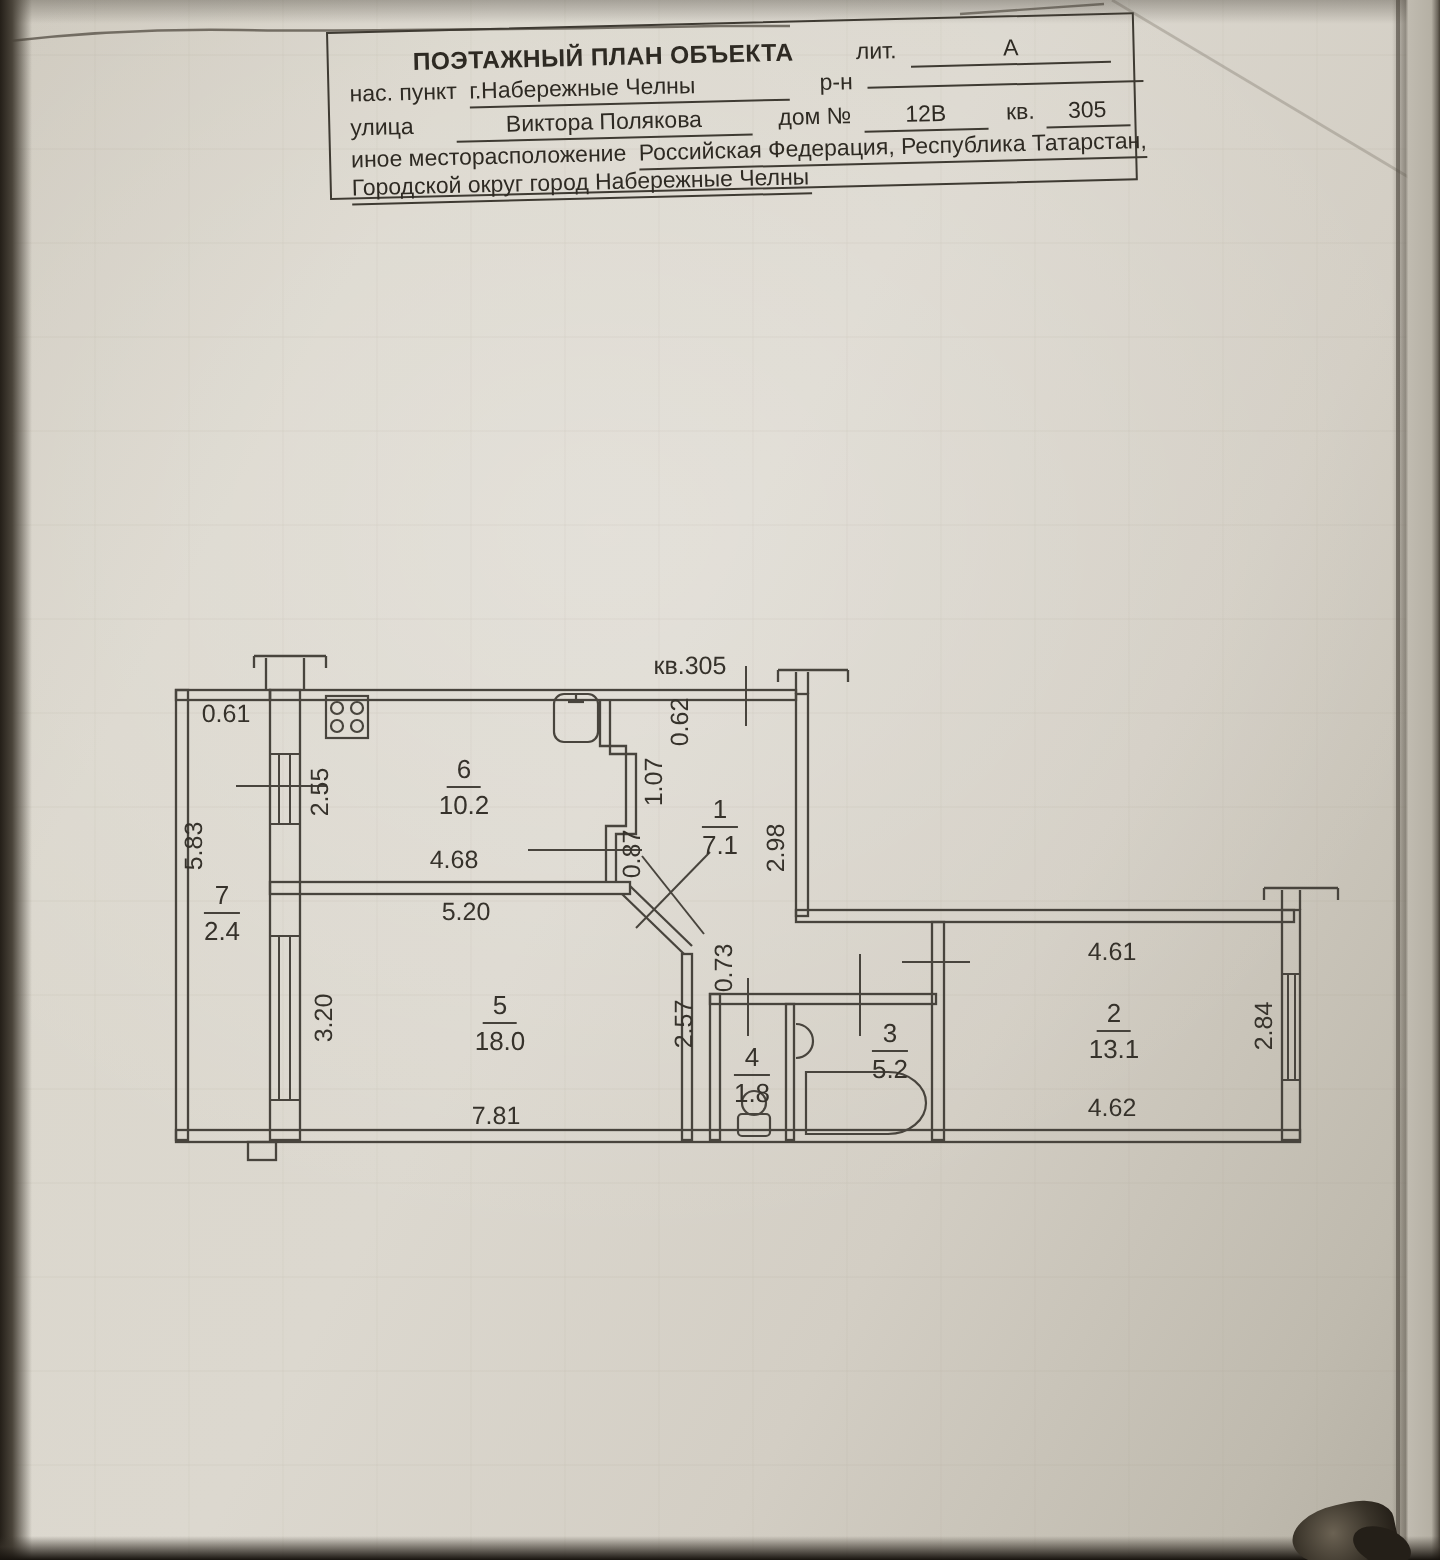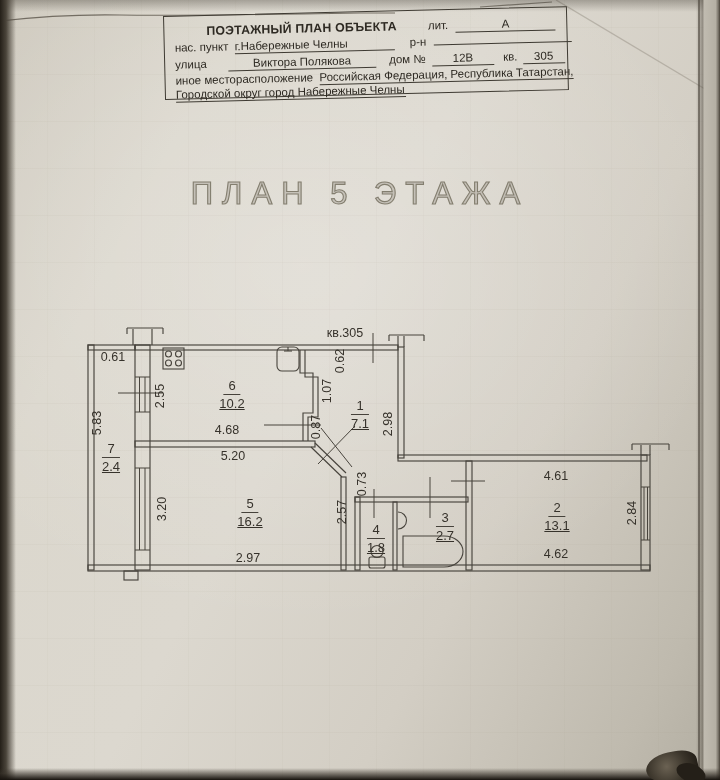--- a/index.html
+++ b/index.html
@@ -40,21 +40,21 @@
   .lbl{display:inline-block;}
   
   #plan-title{position:absolute;left:0;top:176px;width:720px;text-align:center;
     font-size:31px;letter-spacing:9px;color:rgba(125,119,106,0.28);
     -webkit-text-stroke:1.1px #837e6f;font-weight:400;}
   
   .dim{position:absolute;font-size:12.5px;color:#36322b;white-space:nowrap;transform:translate(-50%,-50%);}
   .dim.v{transform:translate(-50%,-50%) rotate(-90deg);}
   .room-label{position:absolute;transform:translate(-50%,0);text-align:center;color:#36322b;}
   .room-label .num{font-size:13px;border-bottom:1.1px solid #46423b;padding:0 5px 1px;display:inline-block;}
-  .room-label .area{font-size:13px;padding-top:1px;text-decoration:underline;}
+  .room-label .area{font-size:13px;padding-top:1px;}
   #apt-label{position:absolute;left:345px;top:333px;transform:translate(-50%,-50%);
     font-size:12.5px;color:#36322b;}
 </style>
 </head>
 <body>
 
 <div id="photo">
   <div id="grid"></div>
 
   <svg class="lines" width="720" height="780" viewBox="0 0 720 780">
@@ -85,21 +85,20 @@
     </div>
     <div class="row" style="top:59px;">
       <span class="lbl">иное месторасположение</span>
       <span class="u" style="margin-left:3px;">Российская Федерация, Республика Татарстан,</span>
     </div>
     <div class="row" style="top:73px;">
       <span class="u" style="min-width:230px;">Городской округ город Набережные Челны</span>
     </div>
   </div>
 
-  <div id="plan-title">ПЛАН 5 ЭТАЖА</div>
 
   <svg class="lines" width="720" height="780" viewBox="0 0 720 780">
     <g stroke="#48443d" stroke-width="1.15" fill="none">
 
       <rect x="88" y="345" width="6" height="225"></rect>
       <rect x="88" y="345" width="47" height="5"></rect>
       <rect x="135" y="345" width="15" height="225"></rect>
 
       <rect x="135" y="345" width="263" height="5"></rect>
 
@@ -195,32 +194,32 @@
         <rect x="369" y="557" width="16" height="11" rx="2"></rect>
       </g>
     </g>
   </svg>
 
   <div id="apt-label">кв.305</div>
 
   <div id="plan-labels">
       <div class="room-label" style="left: 360px; top: 396px;"><div class="num">1</div><div class="area">7.1</div></div>
       <div class="room-label" style="left: 557px; top: 498px;"><div class="num">2</div><div class="area">13.1</div></div>
-      <div class="room-label" style="left: 445px; top: 508px;"><div class="num">3</div><div class="area">2.7</div></div>
+      <div class="room-label" style="left: 445px; top: 508px;"><div class="num">3</div><div class="area">5.2</div></div>
       <div class="room-label" style="left: 376px; top: 520px;"><div class="num">4</div><div class="area">1.8</div></div>
-      <div class="room-label" style="left: 250px; top: 494px;"><div class="num">5</div><div class="area">16.2</div></div>
+      <div class="room-label" style="left: 250px; top: 494px;"><div class="num">5</div><div class="area">18.0</div></div>
       <div class="room-label" style="left: 232px; top: 376px;"><div class="num">6</div><div class="area">10.2</div></div>
       <div class="room-label" style="left: 111px; top: 439px;"><div class="num">7</div><div class="area">2.4</div></div>
       <div class="dim" style="left: 113px; top: 357px;">0.61</div>
       <div class="dim v" style="left: 97px; top: 423px;">5.83</div>
       <div class="dim v" style="left: 160px; top: 396px;">2.55</div>
       <div class="dim" style="left: 227px; top: 430px;">4.68</div>
       <div class="dim" style="left: 233px; top: 456px;">5.20</div>
       <div class="dim v" style="left: 162px; top: 509px;">3.20</div>
-      <div class="dim" style="left: 248px; top: 558px;">2.97</div>
+      <div class="dim" style="left: 248px; top: 558px;">7.81</div>
       <div class="dim v" style="left: 342px; top: 512px;">2.57</div>
       <div class="dim v" style="left: 362px; top: 484px;">0.73</div>
       <div class="dim v" style="left: 316px; top: 427px;">0.87</div>
       <div class="dim v" style="left: 327px; top: 391px;">1.07</div>
       <div class="dim v" style="left: 340px; top: 361px;">0.62</div>
       <div class="dim v" style="left: 388px; top: 424px;">2.98</div>
       <div class="dim" style="left: 556px; top: 476px;">4.61</div>
       <div class="dim" style="left: 556px; top: 554px;">4.62</div>
       <div class="dim v" style="left: 632px; top: 513px;">2.84</div>
     </div>

